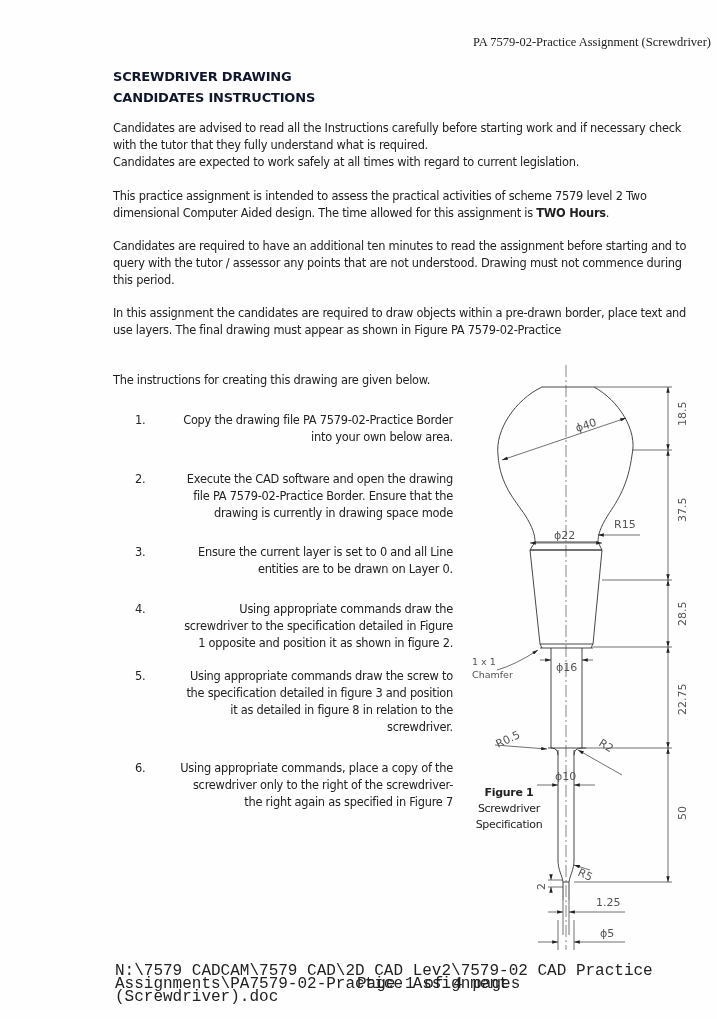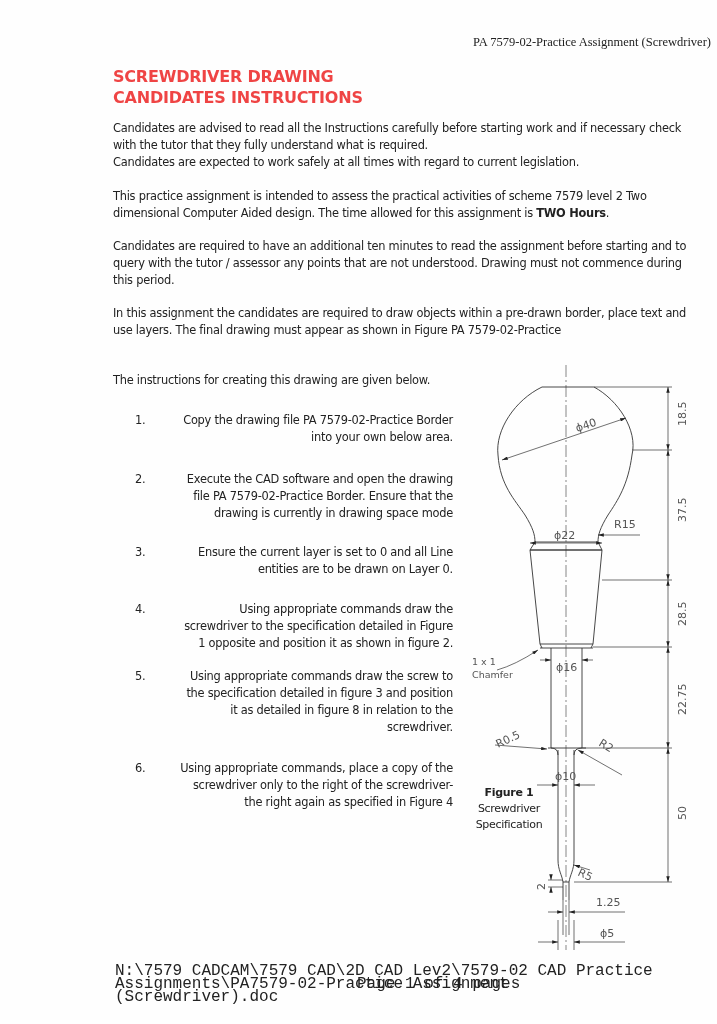--- a/index.html
+++ b/index.html
@@ -1,19 +1,19 @@
 <!DOCTYPE html>
 <html><head>
 <meta charset="utf-8">
 <style>
   html, body { margin: 0; padding: 0; background: #ffffff; }
   body { width: 717px; height: 1024px; position: relative; overflow: hidden; color: #1a1a1a; }
   .page { position: absolute; left: 0; top: 0; width: 717px; height: 1020px; background: #fefefe; }
   .header-ref { position: absolute; right: 6px; top: 35px; font-family: "Liberation Serif", serif; font-size: 12.5px; color: #222; }
-  .title { position: absolute; left: 113px; top: 66px; font-family: "DejaVu Sans", sans-serif; font-weight: bold; font-size: 16px; line-height: 21px; color: #ef4444; letter-spacing: -0.2px; }
+  .title { position: absolute; left: 113px; top: 66px; font-family: "DejaVu Sans", sans-serif; font-weight: bold; font-size: 13px; line-height: 21px; color: #0f172a; letter-spacing: -0.2px; }
   .para { position: absolute; left: 113px; font-family: "DejaVu Sans", sans-serif; font-size: 11.4px; line-height: 17px; color: #222; width: 600px; letter-spacing: -0.25px; }
   .para b { font-weight: bold; }
   .intro { position: absolute; left: 113px; top: 373px; font-family: "DejaVu Sans", sans-serif; font-size: 11.4px; color: #222; letter-spacing: -0.25px; text-align: right; }
   .steps { position: absolute; left: 135px; top: 412px; width: 315px; font-family: "DejaVu Sans", sans-serif; font-size: 11.4px; line-height: 17px; color: #222; letter-spacing: -0.25px; }
   .step { position: absolute; left: 0; width: 315px; }
   .step .num { position: absolute; left: 0; top: 0; }
   .step .txt { position: absolute; left: 23px; top: 0; width: 295px; text-align: right; }
   .fig-caption { position: absolute; left: 470px; top: 785px; width: 78px; text-align: center; font-family: "DejaVu Sans", sans-serif; font-size: 11px; line-height: 16px; color: #222; letter-spacing: -0.3px; }
   .fig-caption .fig-num { font-weight: bold; }
   .drawing { position: absolute; left: 440px; top: 360px; width: 277px; height: 600px; }
@@ -95,21 +95,21 @@
         <div>the specification detailed in figure 3 and position</div>
         <div>it as detailed in figure 8 in relation to the</div>
         <div>screwdriver.</div>
       </div>
     </div>
     <div class="step" style="top:348px;">
       <span class="num">6.</span>
       <div class="txt">
         <div>Using appropriate commands, place a copy of the</div>
         <div>screwdriver only to the right of the screwdriver-</div>
-        <div>the right again as specified in Figure 4</div>
+        <div>the right again as specified in Figure 7</div>
       </div>
     </div>
   </div>
 
   <div class="drawing">
     <svg width="277" height="600" viewBox="0 0 277 600">
       <defs>
         <marker id="arr" viewBox="0 0 10 6" refX="10" refY="3" markerWidth="9" markerHeight="5" orient="auto-start-reverse">
           <path d="M0,0 L10,3 L0,6 z" fill="#222"></path>
         </marker>

